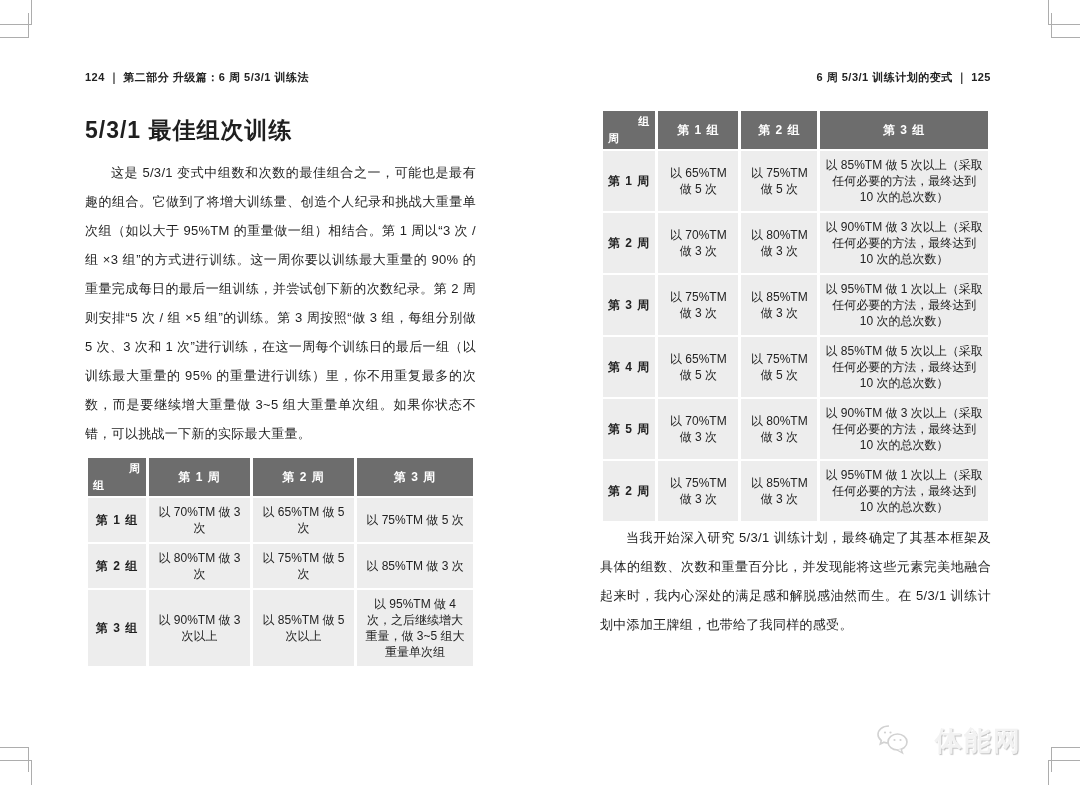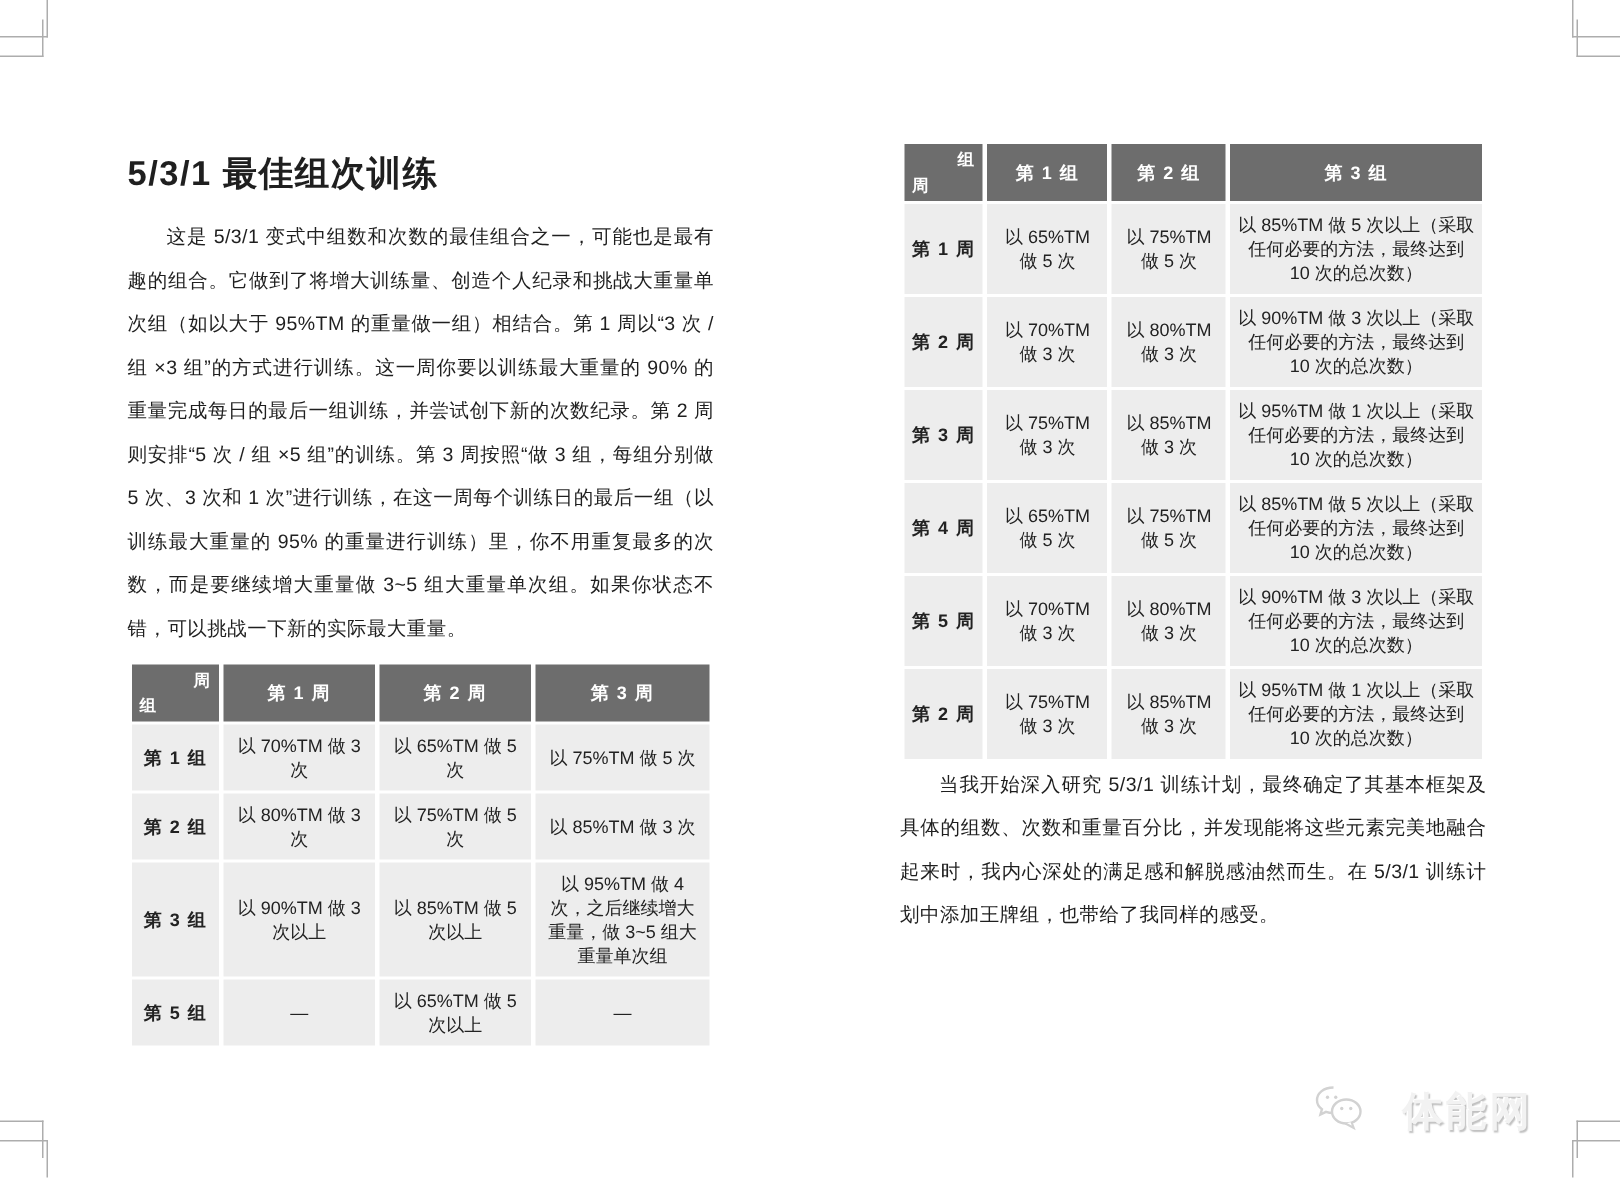--- a/index.html
+++ b/index.html
@@ -74,20 +74,21 @@
 <div class="crop crop-bl">
     <div class="l1"></div>
     <div class="l2"></div>
   </div>
 <div class="crop crop-br">
     <div class="l1"></div>
     <div class="l2"></div>
   </div>
 
 <div class="page page-left">
+  <div class="running-head">124 ｜ 第二部分 升级篇：6 周 5/3/1 训练法</div>
 
   <h1 class="sec-title">5/3/1 最佳组次训练</h1>
 
   <p class="body-par">这是 5/3/1 变式中组数和次数的最佳组合之一，可能也是最有趣的组合。它做到了将增大训练量、创造个人纪录和挑战大重量单次组（如以大于 95%TM 的重量做一组）相结合。第 1 周以“3 次 / 组 ×3 组”的方式进行训练。这一周你要以训练最大重量的 90% 的重量完成每日的最后一组训练，并尝试创下新的次数纪录。第 2 周则安排“5 次 / 组 ×5 组”的训练。第 3 周按照“做 3 组，每组分别做 5 次、3 次和 1 次”进行训练，在这一周每个训练日的最后一组（以训练最大重量的 95% 的重量进行训练）里，你不用重复最多的次数，而是要继续增大重量做 3~5 组大重量单次组。如果你状态不错，可以挑战一下新的实际最大重量。</p>
 
   <table class="grid tbl-left">
     <colgroup>
         <col class="c0">
         <col class="c1">
         <col class="c2">
@@ -116,32 +117,27 @@
         <td>以 80%TM 做 3 次</td>
         <td>以 75%TM 做 5 次</td>
         <td>以 85%TM 做 3 次</td>
       </tr>
       <tr>
         <td class="row-label">第 3 组</td>
         <td>以 90%TM 做 3 次以上</td>
         <td>以 85%TM 做 5 次以上</td>
         <td>以 95%TM 做 4 次，之后继续增大重量，做 3~5 组大重量单次组</td>
       </tr>
-      <tr>
-        <td class="row-label">第 5 组</td>
-        <td>—</td>
-        <td>以 65%TM 做 5 次以上</td>
-        <td>—</td>
-      </tr>
     </tbody>
   </table>
 
 </div>
 
 <div class="page page-right">
+  <div class="running-head right">6 周 5/3/1 训练计划的变式 ｜ 125</div>
 
   <table class="grid tbl-right" style="margin-top:24px;">
     <colgroup>
         <col class="c0">
         <col class="c1">
         <col class="c2">
         <col class="c3">
       </colgroup>
     <thead>
       <tr>

